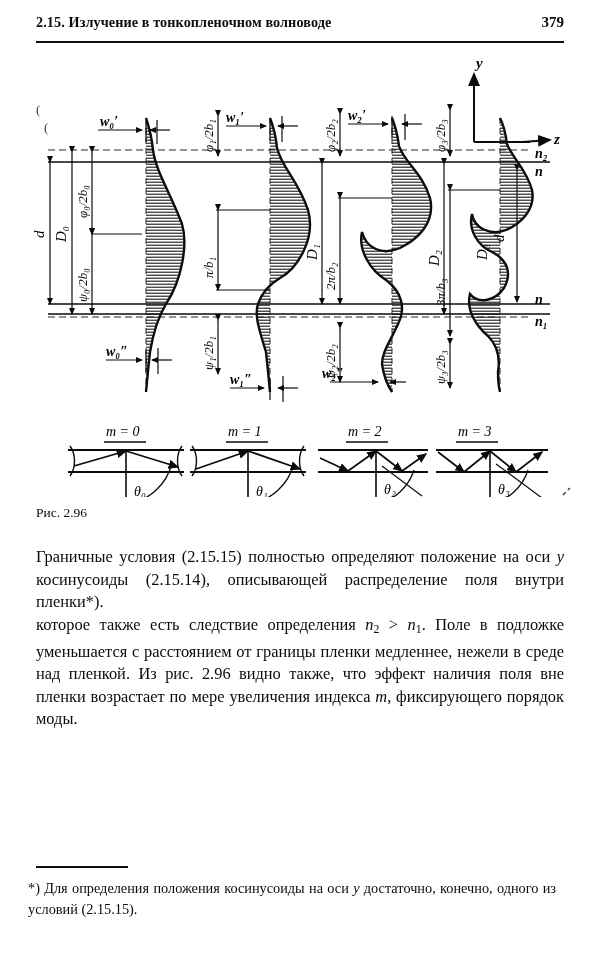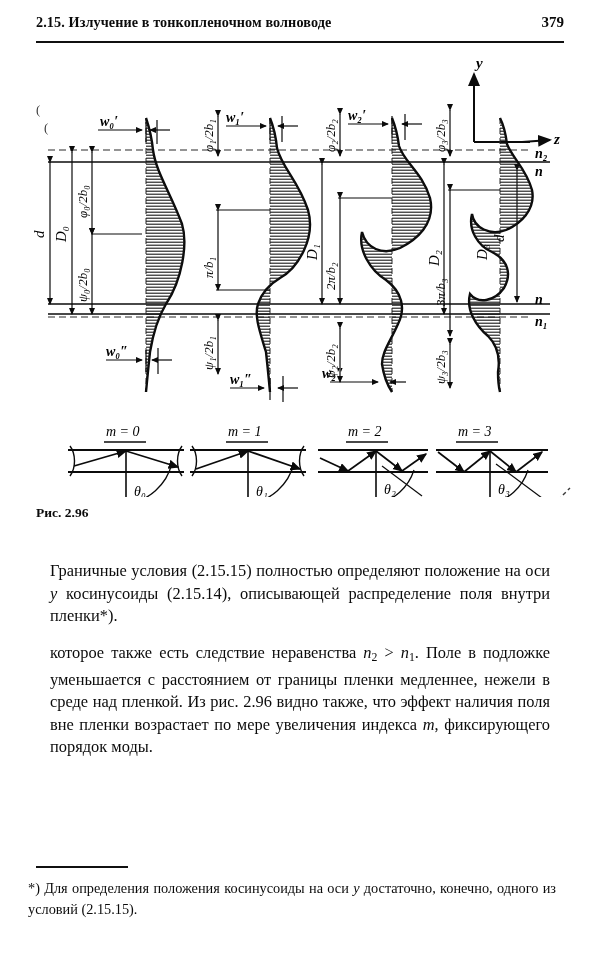--- a/index.html
+++ b/index.html
@@ -58,36 +58,36 @@
     width: 545px;
     height: 445px;
   }
   .figure svg { display: block; }
 
   .fig-caption {
     position: absolute;
     left: 36px;
     top: 505px;
     font-size: 13.5px;
-    font-weight: bold;
+    font-weight: normal;
   }
 
   
   .body-text {
     position: absolute;
     left: 36px;
     top: 546px;
     width: 528px;
   }
   .para {
     font-size: 16.4px;
     line-height: 22.6px;
     text-align: justify;
     text-justify: inter-word;
-    margin: 14px;
+    margin: 0;
   }
   .para.indent { text-indent: 22px; }
   .para i, .eqline i { font-style: italic; }
 
   .eqline {
     position: relative;
     font-size: 17px;
     line-height: 30px;
     margin: 3px 0 3px 0;
     height: 30px;
@@ -422,19 +422,19 @@
 </div>
 
 <div class="fig-caption">Рис. 2.96</div>
 
 <div class="body-text">
 
   <p class="para"><span>Граничные условия (2.15.15) полностью определяют положение на оси </span><i>y</i><span> косинусоиды (2.15.14), описывающей распределение поля внутри пленки*).</span></p>
 
 
 
-  <p class="para"><span>которое также есть  следствие неравенства </span><i>n</i><sub>2</sub><span> &gt; </span><i>n</i><sub>1</sub><span>. Поле в подложке уменьшается с расстоянием от границы пленки медленнее, нежели в среде над пленкой. Из рис. 2.96 видно также, что эффект наличия поля вне пленки возрастает по мере увеличения индекса </span><i>m</i><span>, фиксирующего порядок моды.</span></p>
+  <p class="para"><span>которое также есть  следствие определения </span><i>n</i><sub>2</sub><span> &gt; </span><i>n</i><sub>1</sub><span>. Поле в подложке уменьшается с расстоянием от границы пленки медленнее, нежели в среде над пленкой. Из рис. 2.96 видно также, что эффект наличия поля вне пленки возрастает по мере увеличения индекса </span><i>m</i><span>, фиксирующего порядок моды.</span></p>
 </div>
 
 <div class="footnote-rule"></div>
 <div class="footnote">
   <span class="fn-indent">*)</span><span> Для определения положения косинусоиды на оси </span><i>y</i><span> достаточно, конечно, одного из условий (2.15.15).</span>
 </div>
 
 </body></html>

